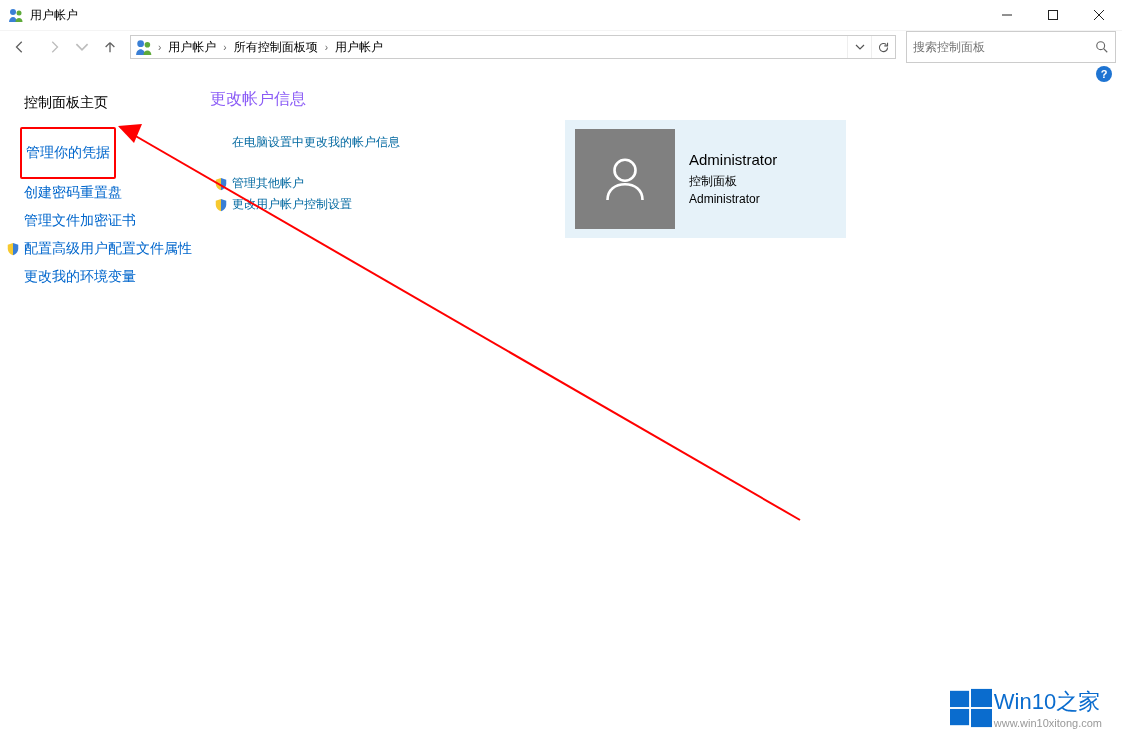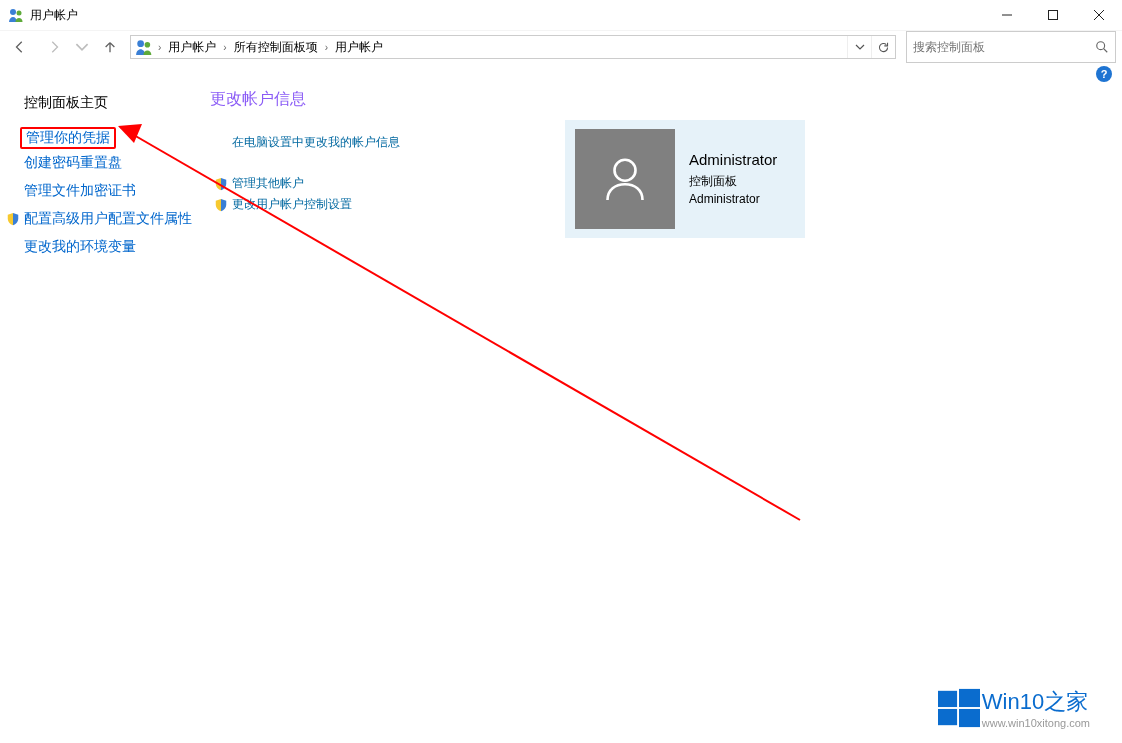--- a/index.html
+++ b/index.html
@@ -108,21 +108,21 @@
       display: flex;
       align-items: center;
       padding: 5px 0;
       color: #0066cc;
       cursor: pointer;
       white-space: nowrap;
     }
     .sidebar-link.nonlink { color: #000; }
     .sidebar-link.highlighted {
       border: 2px solid #ff0000;
-      padding: 0 4px;
+      padding: 15px 4px;
       margin-left: -4px;
       display: inline-flex;
       border-radius: 2px;
     }
     .shield {
       width: 14px; height: 14px;
       margin-right: 4px;
       flex-shrink: 0;
     }
     .main {
@@ -140,41 +140,41 @@
       display: flex; align-items: center;
       color: #0369a1;
       font-size: 12px;
       margin-bottom: 24px;
       cursor: pointer;
     }
     .user-card {
       position: absolute;
       left: 565px;
       top: 120px;
-      width: 240px;
+      width: 281px;
       height: 118px;
       background: #e6f2f9;
       display: flex;
       align-items: center;
       padding: 0;
     }
     .avatar {
       width: 100px; height: 100px;
       background: #808080;
       margin: 10px 14px 10px 10px;
       display: flex; align-items: center; justify-content: center;
     }
     .avatar svg { width: 56px; height: 56px; color: #fff; }
     .user-info { color: #000; }
     .user-name { font-size: 15px; margin-bottom: 4px; }
     .user-line { font-size: 12px; line-height: 1.5; }
     
     .watermark {
       position: absolute;
-      right: 32px; bottom: 14px;
+      right: 20px; bottom: 14px;
       display: flex; align-items: center; gap: 2px;
       color: #2b88d8;
     }
     .watermark .winlogo { width: 42px; height: 42px; }
     .watermark .wmtext { display:flex; flex-direction:column; }
     .watermark .wm1 { font-size: 22px; color:#0a6cce; font-weight:500;}
     .watermark .wm2 { font-size: 11px; color:#999; }
     
     .annotation {
       position:absolute; left:0; top:0; width:1122px; height:743px;

